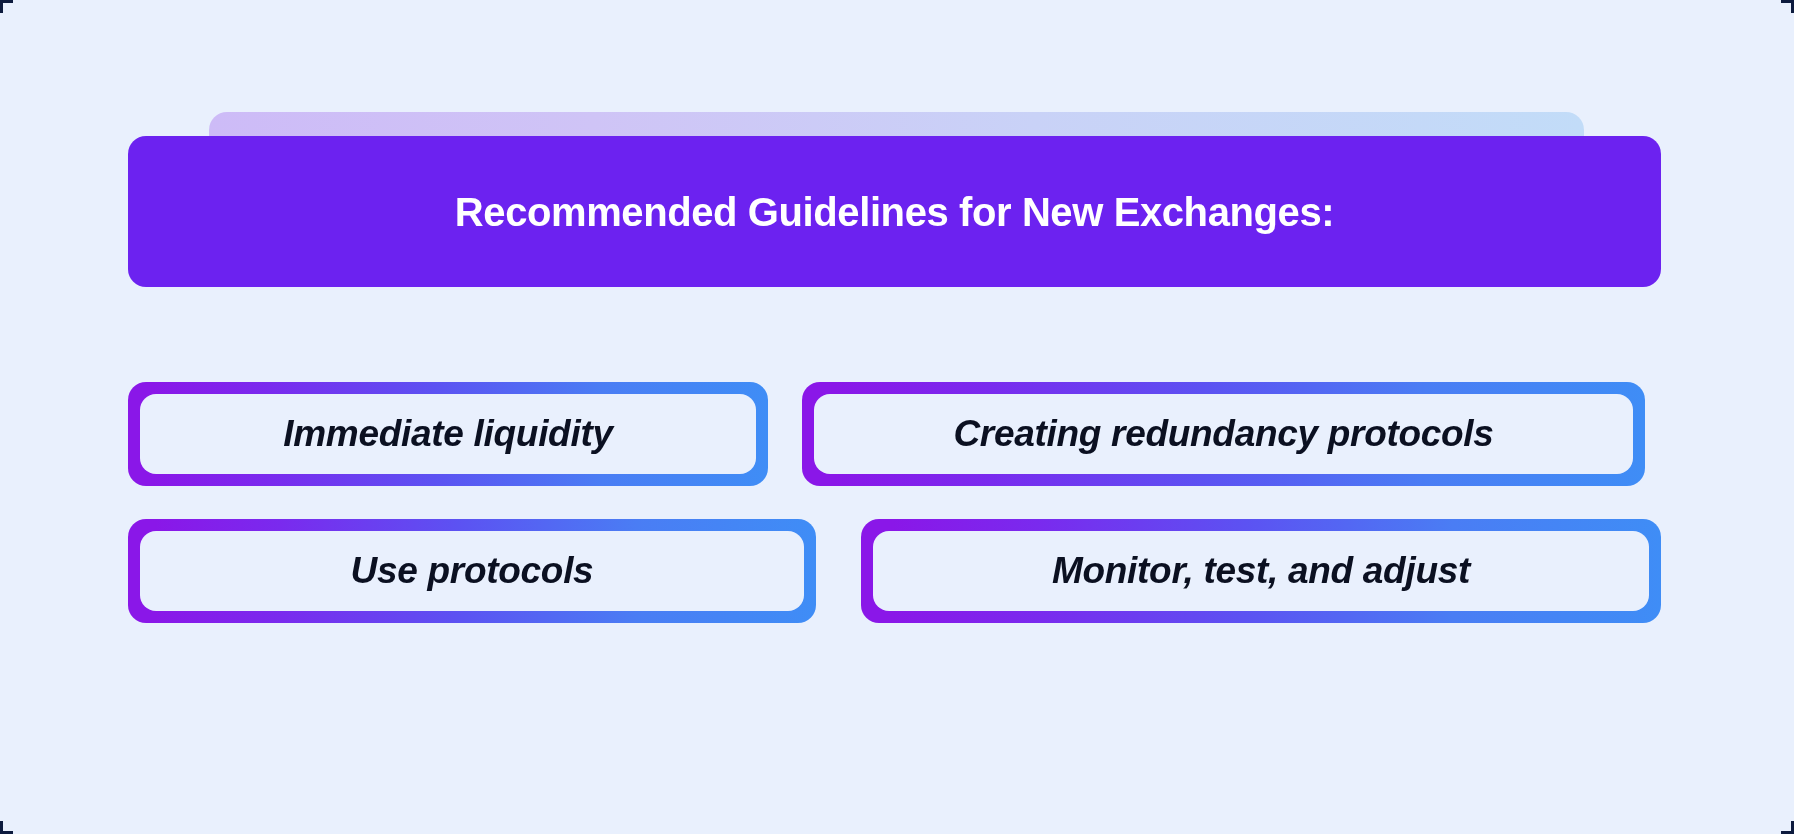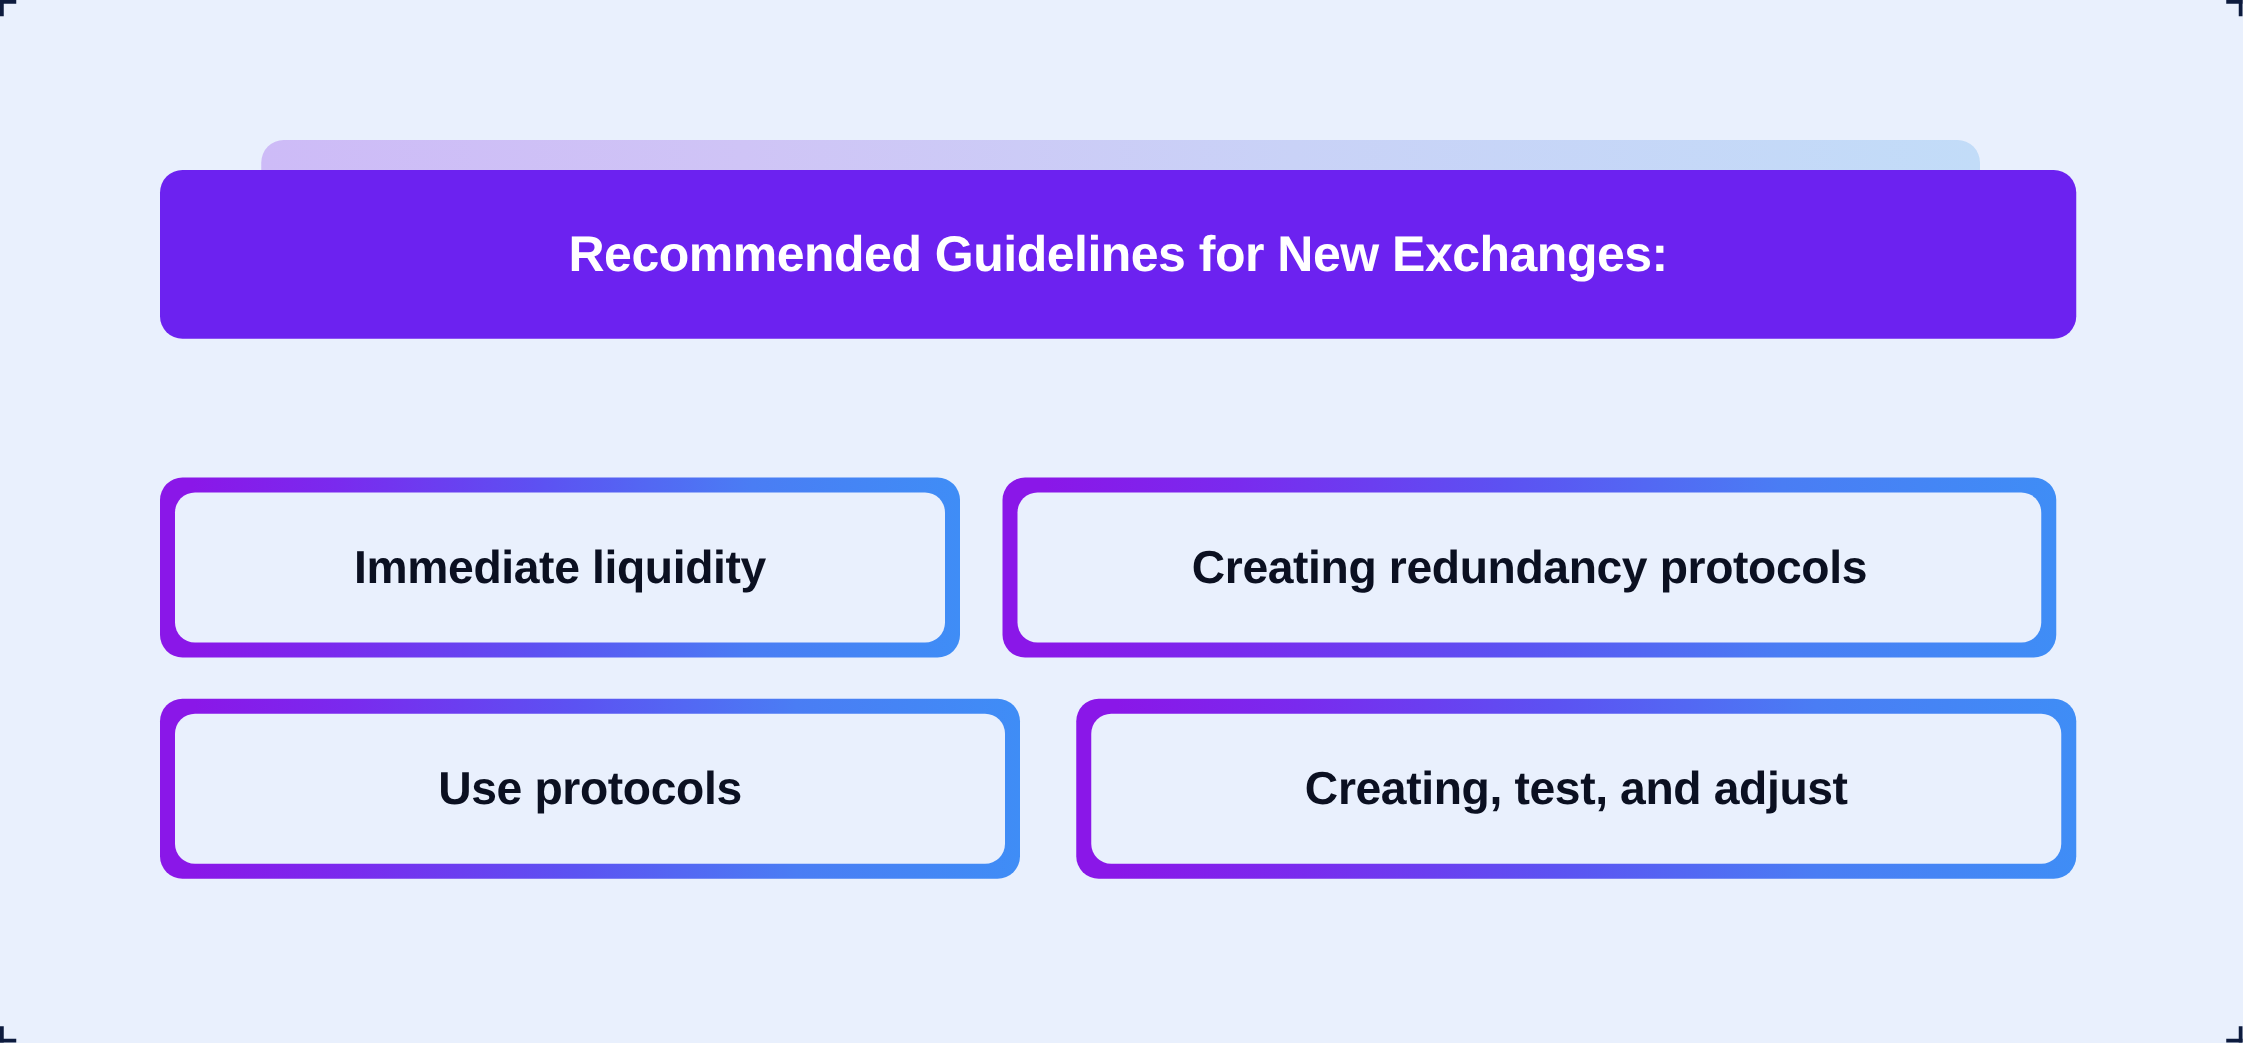--- a/index.html
+++ b/index.html
@@ -45,21 +45,21 @@
     border-radius: 18px 18px 0 0;
     background: linear-gradient(90deg, #cdbbf7 0%, #cfc4f6 28%, #c9d2f7 60%, #c2dcf8 100%);
   }
 
   
   .banner {
     position: absolute;
     left: 128px;
     top: 136px;
     width: 1533px;
-    height: 135px;
+    height: 151px;
     border-radius: 18px;
     background: #6c22f0;
     display: flex;
     align-items: center;
     justify-content: center;
   }
   .banner-title {
     color: #ffffff;
     font-size: 40px;
     font-weight: 700;
@@ -79,25 +79,26 @@
   .card-row {
     display: flex;
     align-items: flex-start;
   }
   .card-row + .card-row {
     margin-top: 33px;
   }
 
   .card {
     position: relative;
-    height: 144px;
+    height: 104px;
     border-radius: 18px;
     padding: 12px;                 
     background: linear-gradient(90deg, #8a17e8 0%, #8a17e8 4%, #7a2aee 22%, #5c52f2 48%, #4a7df4 74%, #3f8df6 100%);
     box-sizing: border-box;
+    font-style: italic;
   }
   .card-inner {
     width: 100%;
     height: 100%;
     border-radius: 16px;
     background: #e9f0fd;
     display: flex;
     align-items: center;
     justify-content: center;
     box-sizing: border-box;
@@ -149,19 +150,19 @@
     </div>
 
     <div class="card-row">
       <div class="card card-c">
         <div class="card-inner">
           <div class="card-label">Use protocols</div>
         </div>
       </div>
       <div class="card card-d">
         <div class="card-inner">
-          <div class="card-label">Creating, test, and adjust</div>
+          <div class="card-label">Monitor, test, and adjust</div>
         </div>
       </div>
     </div>
 
   </div>
 </div>
 
 </body></html>

